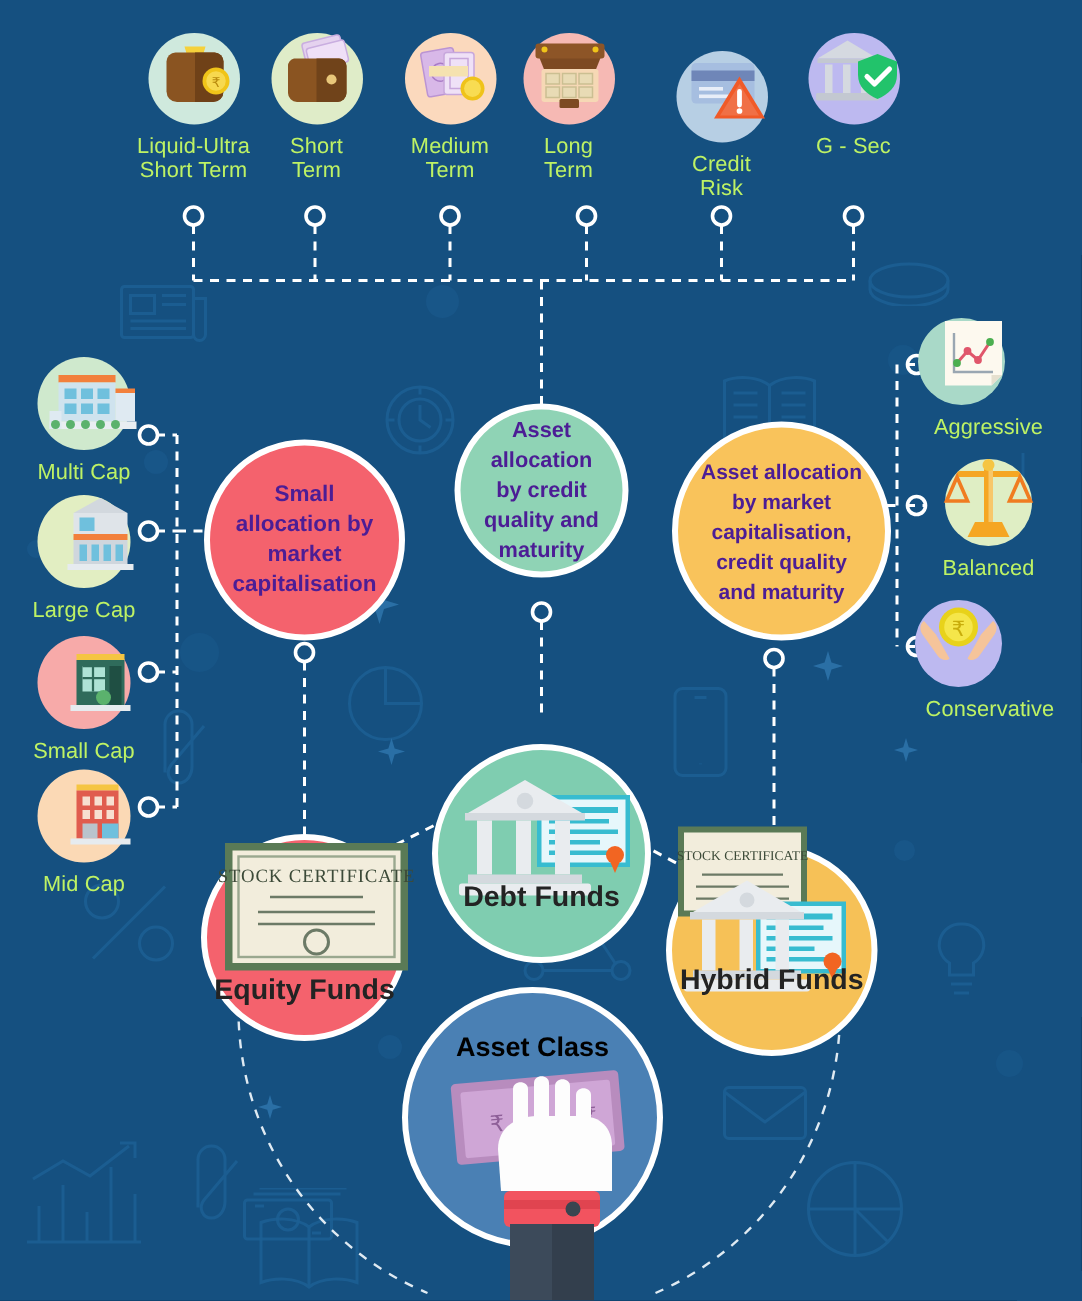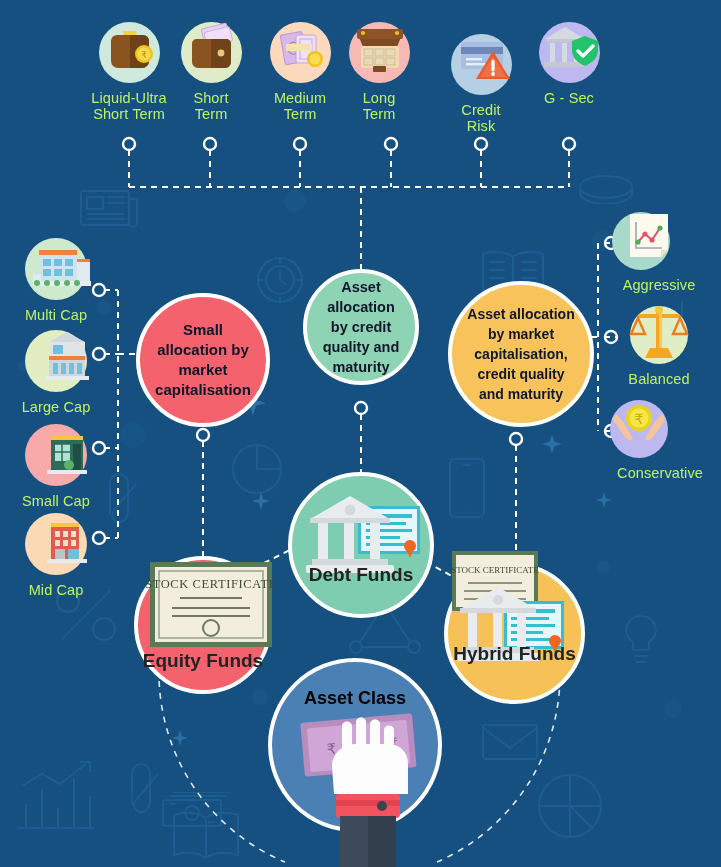--- a/index.html
+++ b/index.html
@@ -46,21 +46,21 @@
   .disc { overflow:visible; }
   .disc svg { position:absolute; left:0; top:0; overflow:visible; }
 
   
   .bub {
     position:absolute;
     border-radius:50%;
     border:4px solid #ffffff;
     display:flex; align-items:center; justify-content:center;
     text-align:center;
-    color:#0f172a;
+    color:#4c1d95;
     font-weight:bold;
     line-height:20px;
     padding:0 14px;
   }
   .bub.red    { background:#f4626d; }
   .bub.green  { background:#8fd3b5; }
   .bub.yellow { background:#f9c35b; }
 
   
   .fund {
@@ -486,21 +486,21 @@
   </div>
 
   <div class="bub green" style="left:303px;top:269px;width:116px;height:116px;font-size:14.5px;">
     <span>Asset allocation by credit quality and maturity</span>
   </div>
 
   <div class="bub yellow" style="left:448px;top:281px;width:146px;height:146px;font-size:14px;">
     <span>Asset allocation by market capitalisation, credit quality and maturity</span>
   </div>
 
-  <div class="fund green" style="left:288px;top:472px;width:146px;height:146px;">
+  <div class="fund green" style="left:288px;top:496px;width:146px;height:146px;">
     <svg class="art" width="146" height="146" viewBox="0 0 146 146">
       <g transform="translate(66,22)">
         <rect x="0" y="8" width="62" height="48" fill="#37bcd0"></rect>
         <rect x="3" y="11" width="56" height="42" fill="#e6f7fb"></rect>
         <g fill="#37bcd0">
             <rect x="8" y="16" width="46" height="4"></rect>
             <rect x="8" y="24" width="40" height="3"></rect>
             <rect x="8" y="31" width="46" height="3"></rect>
             <rect x="8" y="38" width="34" height="3"></rect>
             <rect x="8" y="45" width="42" height="3"></rect>

